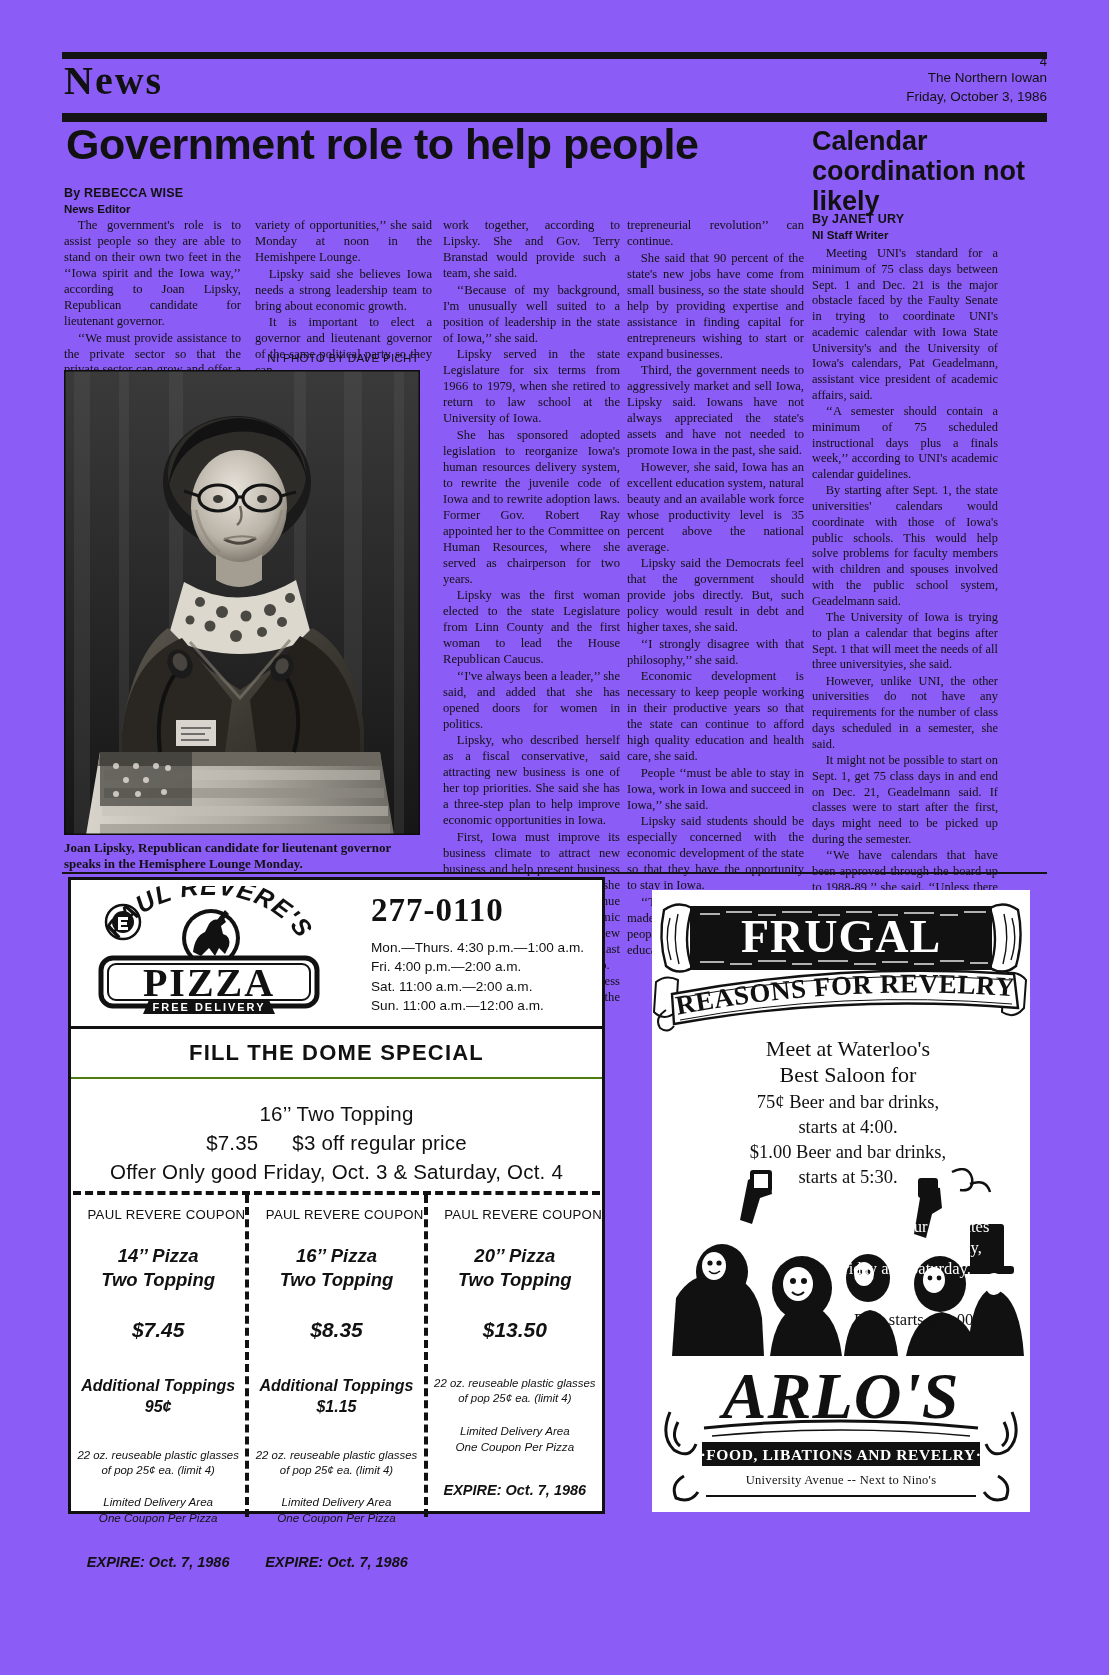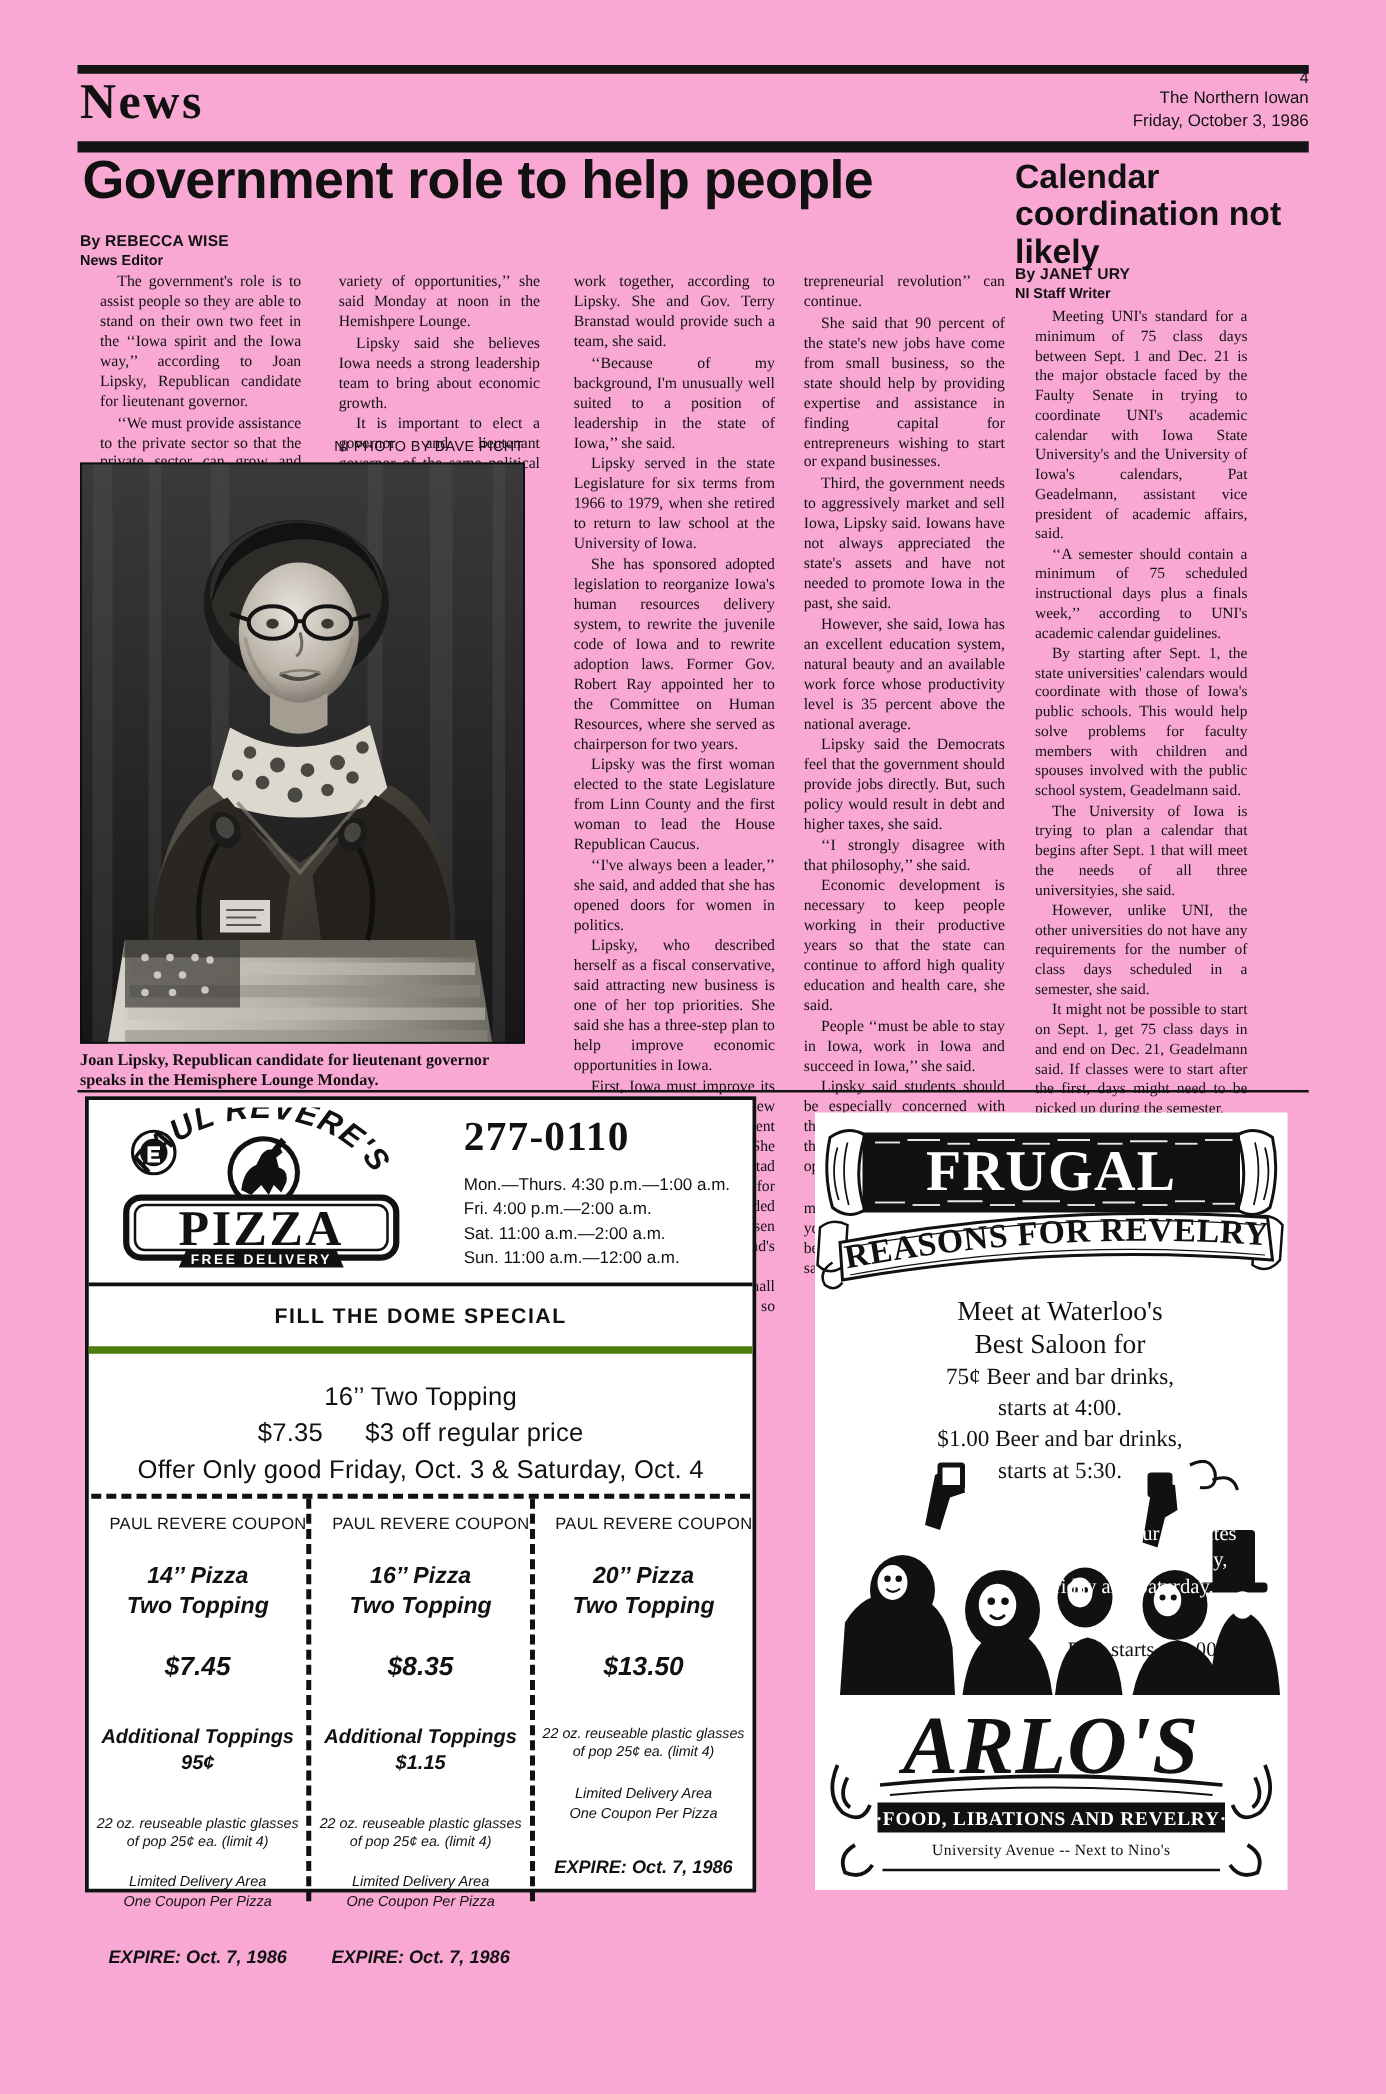--- a/index.html
+++ b/index.html
@@ -13,21 +13,21 @@
     position: relative;
     font-family: "Liberation Serif", serif;
     color: #111;
     overflow: hidden;
   }
   .page {
     position: absolute;
     left: 0; top: 0;
     width: 1109px;
     height: 1675px;
-    background: #f9a8d4;
+    background: #8b5cf6;
   }
 
   
   .masthead {
     position: absolute;
     left: 62px; top: 52px;
     width: 985px;
   }
   .rule-top {
     height: 7px;
@@ -113,21 +113,21 @@
   .col {
     position: absolute;
     font-family: "Liberation Serif", serif;
     font-size: 12.6px;
     line-height: 1.27;
     text-align: justify;
     -webkit-hyphens: none;
     hyphens: none;
   }
   .col p {
-    margin: 0 0 0.05em 16px;
+    margin: 0 0 0.05em 0;
     text-indent: 1.1em;
   }
   .col p.noindent { text-indent: 0; }
 
   #col1 { left: 64px; top: 218px; width: 177px; }
   #col2 { left: 255px; top: 218px; width: 177px; }
   #col3 { left: 443px; top: 218px; width: 177px; }
   #col4 { left: 627px; top: 218px; width: 177px; }
   #col5 { left: 812px; top: 246px; width: 186px; font-size: 12.4px; }
 
@@ -198,27 +198,27 @@
   }
   .hours {
     position: absolute;
     left: 300px; top: 58px;
     font-family: "Liberation Sans", sans-serif;
     font-size: 13.6px;
     line-height: 1.42;
   }
   .dome-banner {
     height: 48px;
-    border-bottom: 6px solid #4d7c0f;
+    border-bottom: 2px solid #4d7c0f;
     display: flex;
     align-items: center;
     justify-content: center;
     font-family: "Liberation Sans", sans-serif;
     font-weight: 700;
-    font-size: 17px;
+    font-size: 22px;
     letter-spacing: 1.2px;
   }
   .special-block {
     height: 112px;
     text-align: center;
     font-family: "Liberation Sans", sans-serif;
     font-size: 20.5px;
     line-height: 1.42;
     padding-top: 20px;
     box-sizing: border-box;

